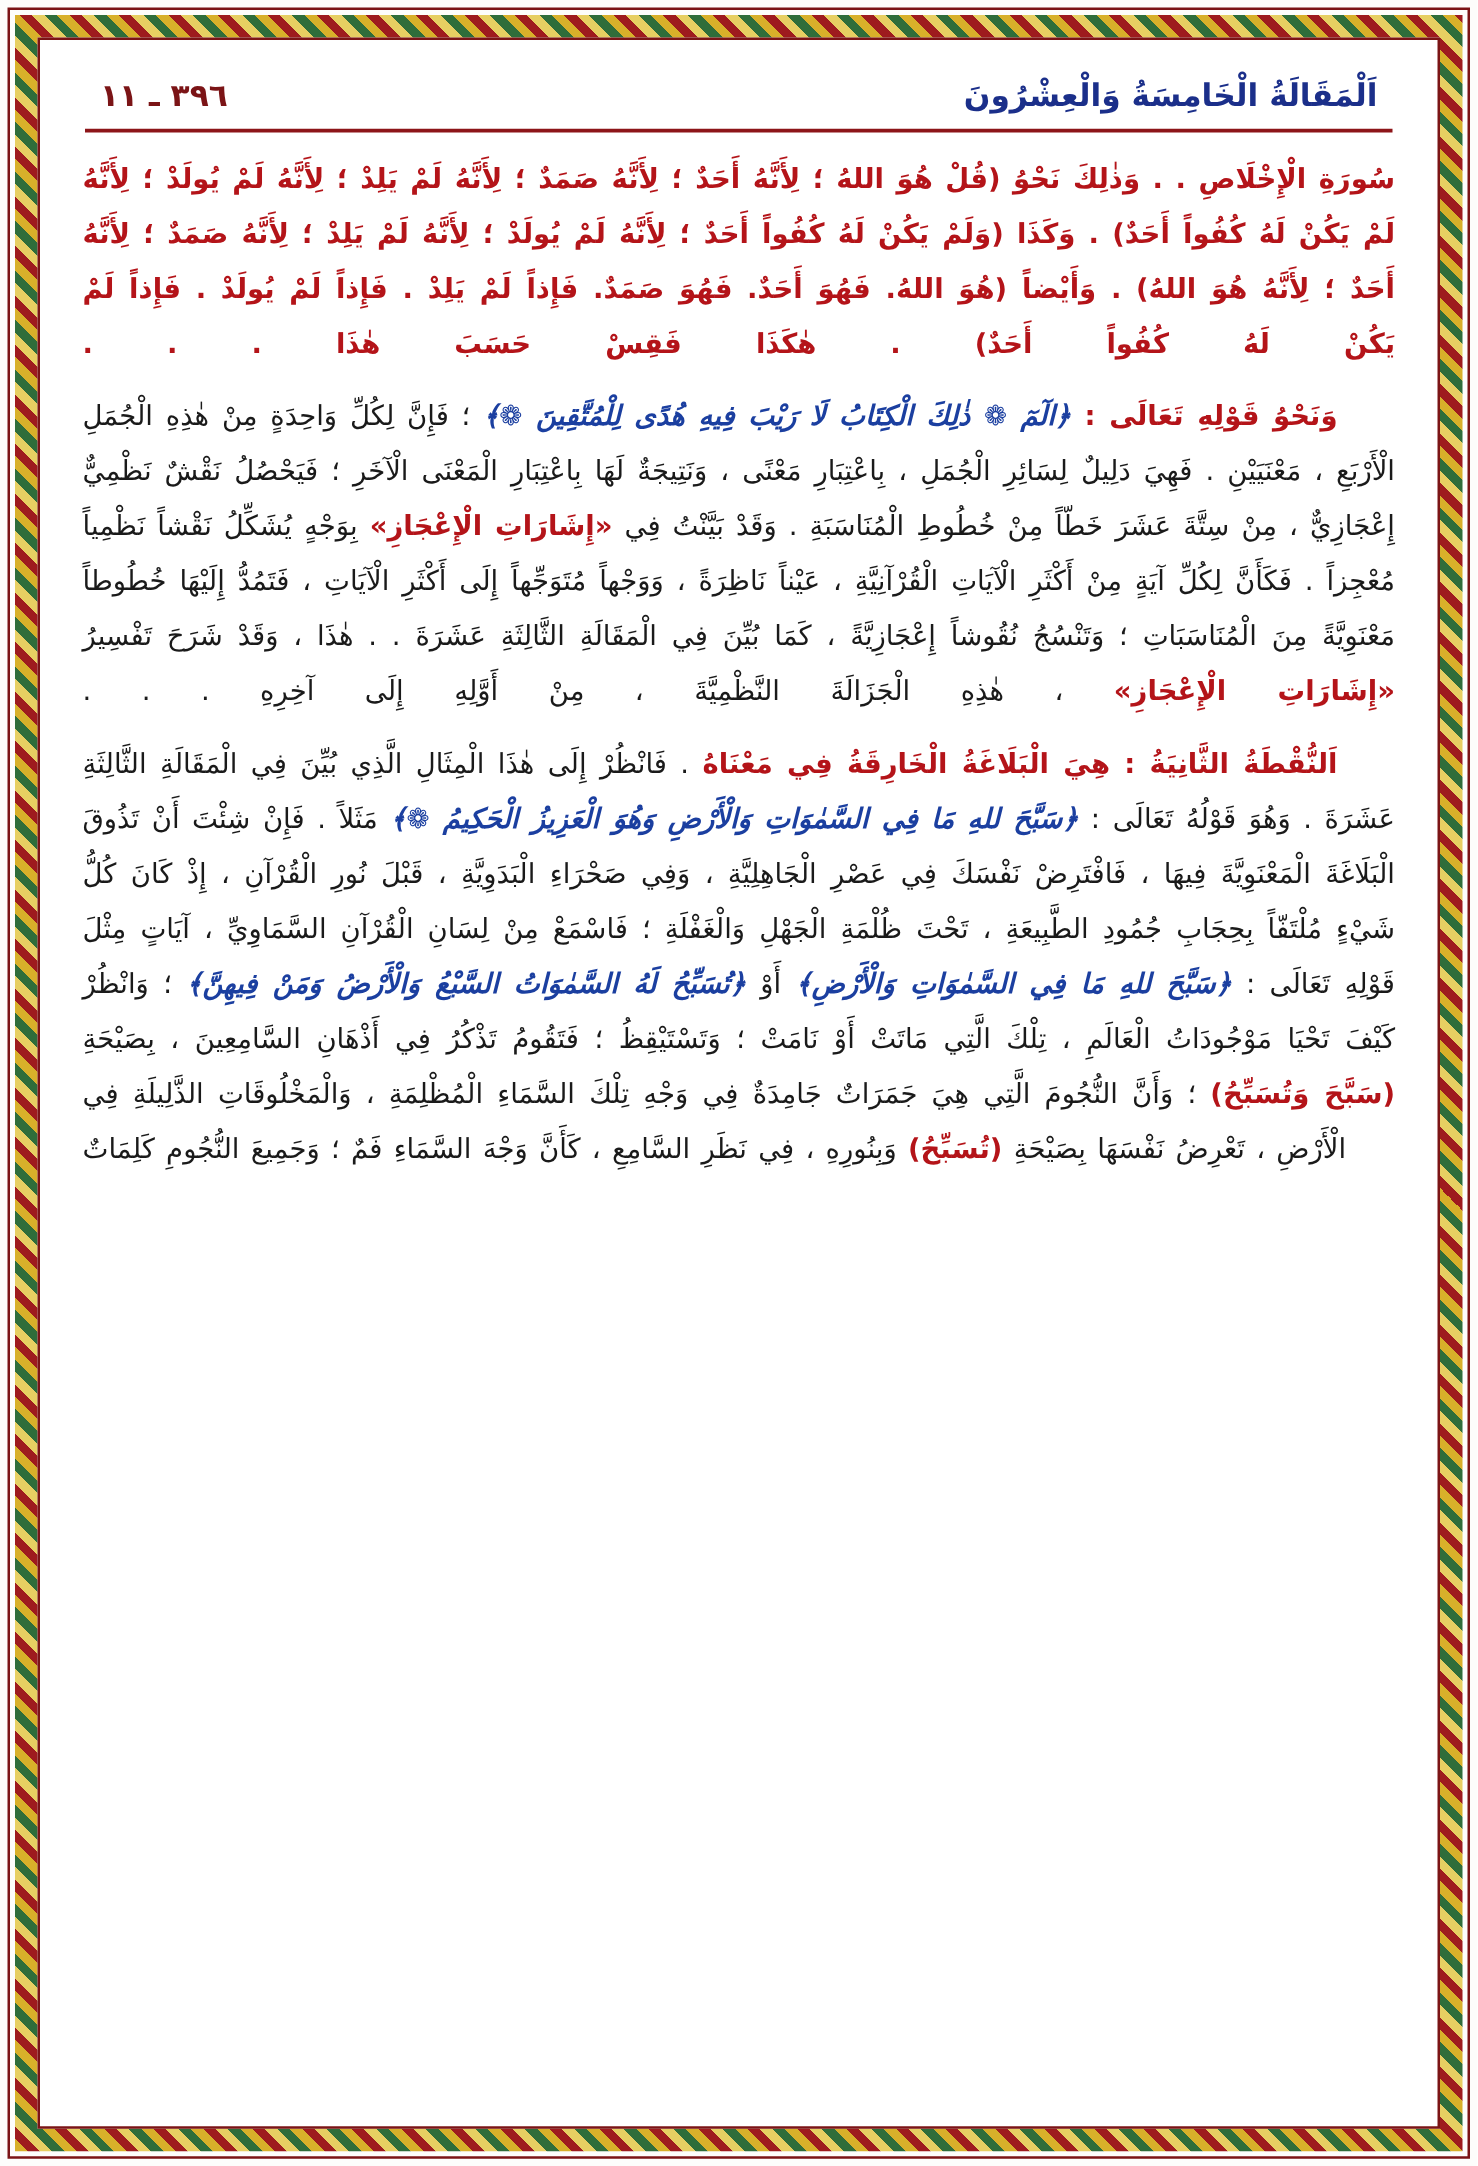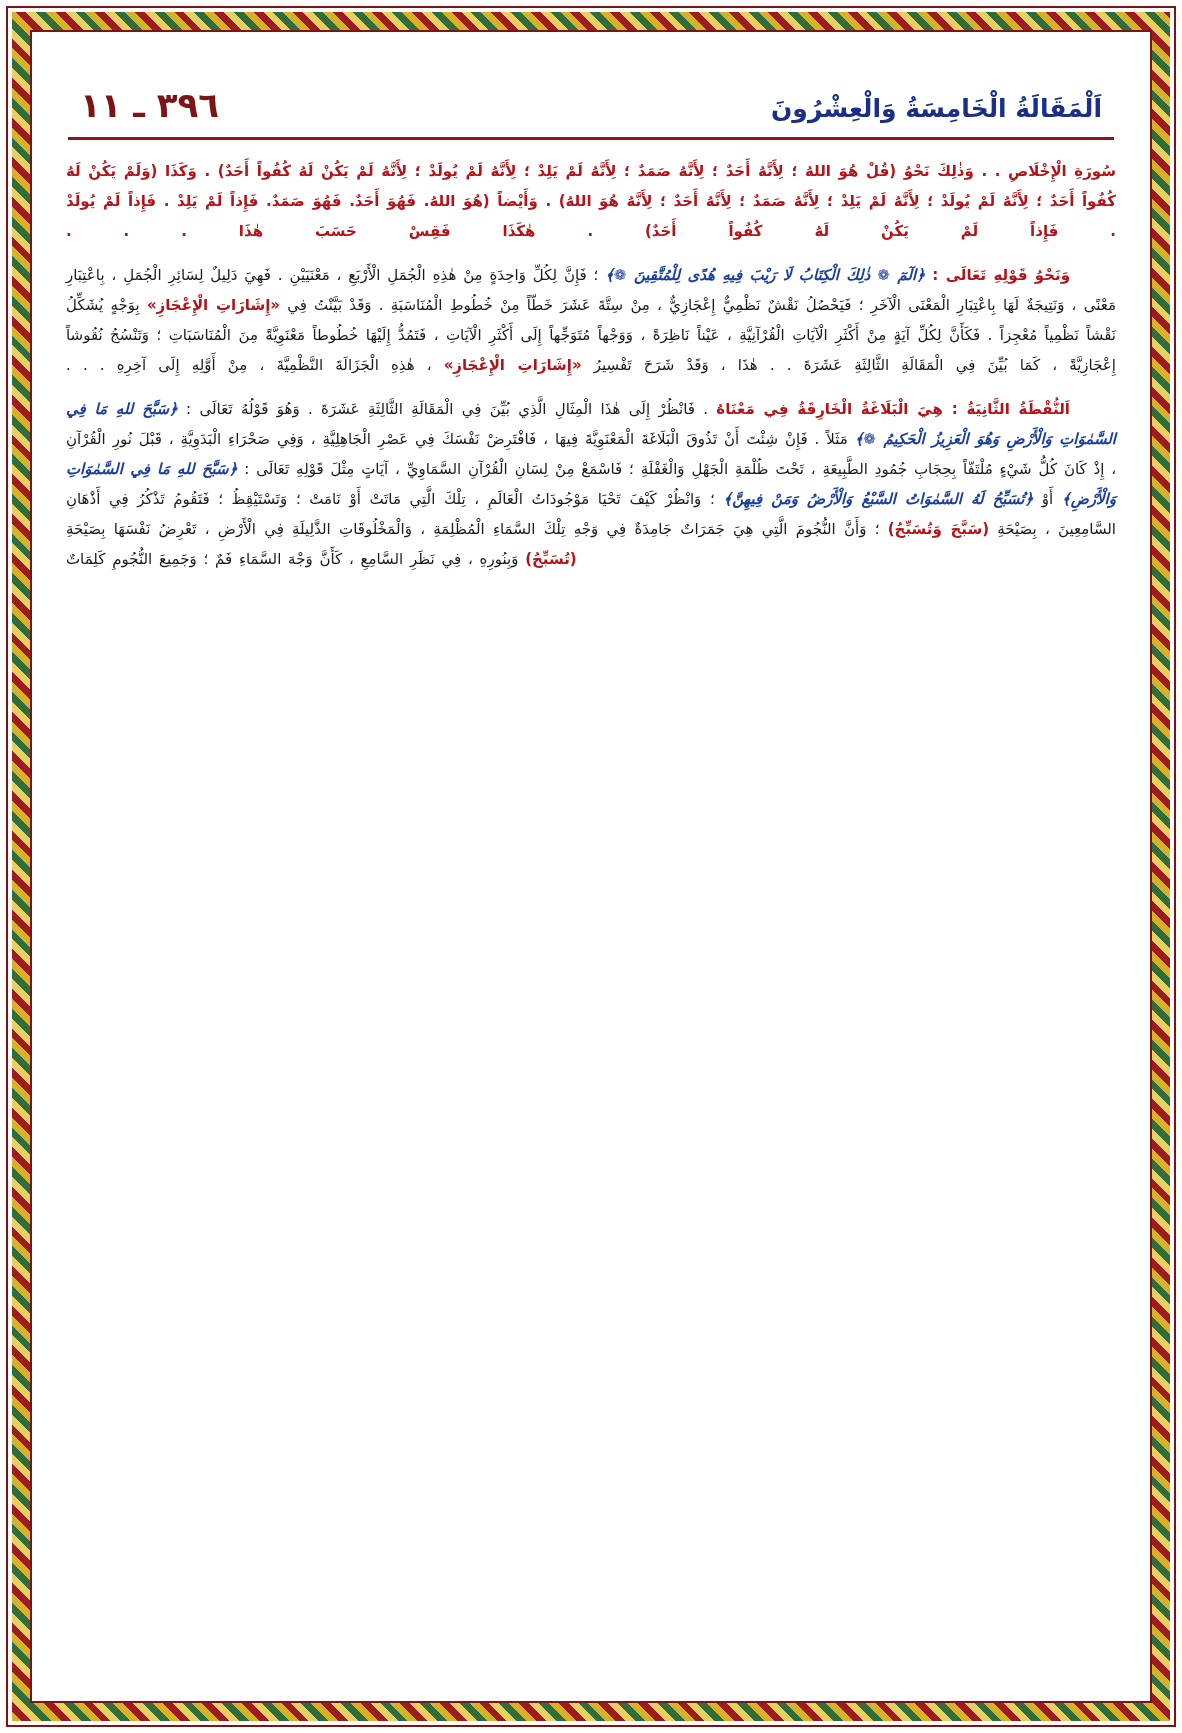--- a/index.html
+++ b/index.html
@@ -63,37 +63,36 @@
     align-items: baseline;
     justify-content: space-between;
     padding: 0 14px 4px 14px;
   }
   .header-title {
     color: #1b2f8a;
     font-size: 25px;
     font-weight: bold;
     letter-spacing: 0;
     white-space: nowrap;
-    margin-top: 32px;
   }
   .header-page {
     color: #7b1416;
-    font-size: 34px;
+    font-size: 25px;
     font-weight: bold;
     white-space: nowrap;
   }
   .header-rule {
     margin: 8px 2px 16px 2px;
     height: 3px;
     background: #8d1519;
   }
 
   
   .para {
-    font-size: 15px;
+    font-size: 22px;
     line-height: 2.00;
     text-align: justify;
     text-align-last: justify;
     color: #1a1a1a;
     margin: 0 0 14px 0;
     word-spacing: 2px;
   }
   .para-red {
     color: #b41419;
     font-weight: bold;

